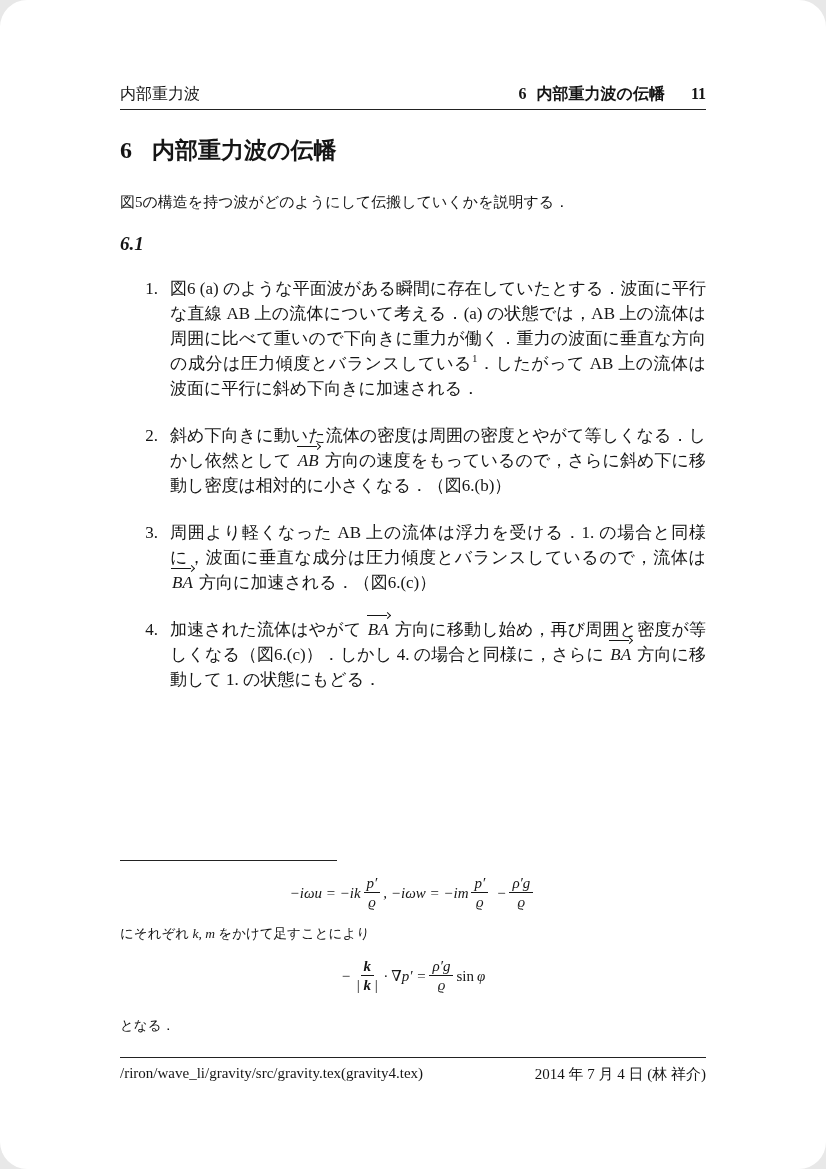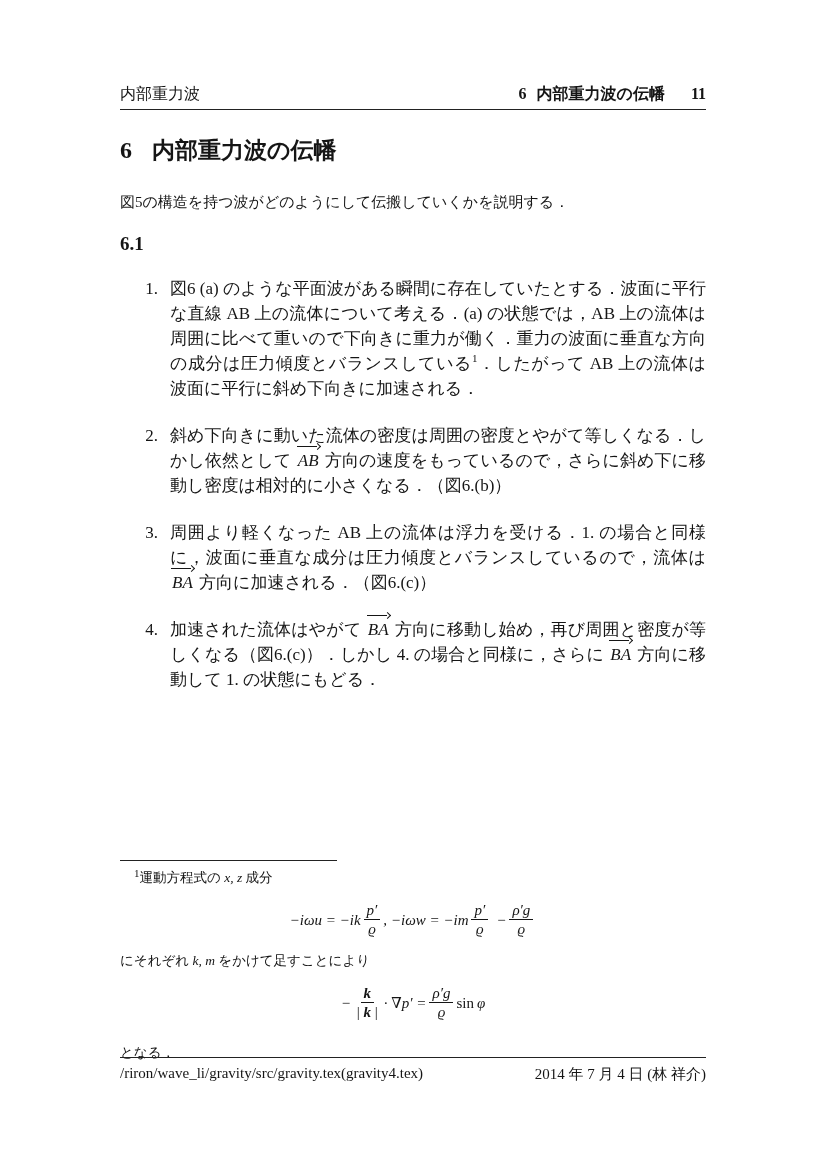--- a/index.html
+++ b/index.html
@@ -4,39 +4,40 @@
 <style>
   html,body{margin:0;padding:0;background:#e8e8e8;}
   .page{
     position:relative;
     width:826px;height:1169px;
     margin:0 auto;
     background:#ffffff;
     color:#151515;
     font-family:"Liberation Serif","DejaVu Serif",serif;
     overflow:hidden;
+    border-radius:27px;
   }
   .abs{position:absolute;}
   
   .hdr{top:84px;left:120px;width:586px;display:flex;justify-content:space-between;align-items:baseline;font-size:16px;}
   .hdr-left{font-family:"Liberation Sans","DejaVu Sans",sans-serif;}
   .hdr-right{display:flex;align-items:baseline;font-weight:bold;}
   .hdr-sec-no{font-family:"Liberation Serif",serif;margin-right:10px;}
   .hdr-sec-title{font-family:"Liberation Sans","DejaVu Sans",sans-serif;}
   .hdr-page-no{margin-left:26px;font-family:"Liberation Serif",serif;}
   .hdr-rule{top:109px;left:120px;width:586px;border-top:1px solid #222;height:0;}
   
   .sec-head{top:135px;left:120px;display:flex;align-items:baseline;font-weight:bold;}
   .sec-no{font-size:24px;font-family:"Liberation Serif",serif;margin-right:20px;}
   .sec-title{font-size:23px;font-family:"Liberation Sans","DejaVu Sans",sans-serif;}
   
   .intro{top:190px;left:120px;width:586px;font-size:15px;line-height:25px;}
   
   .subsec-head{top:233px;left:120px;display:flex;align-items:baseline;font-weight:bold;}
-  .subsec-no{font-size:19px;font-family:"Liberation Serif",serif;margin-right:16px;}
+  .subsec-no{font-size:19px;font-family:"Liberation Serif",serif;margin-right:16px;font-style:italic;}
   .subsec-title{font-size:18px;font-family:"Liberation Sans","DejaVu Sans",sans-serif;}
   
   .list{top:276px;left:120px;width:586px;font-size:17px;line-height:25px;}
   .li{display:flex;margin-bottom:22px;}
   .li-num{width:38px;text-align:right;flex:none;}
   .li-body{margin-left:12px;width:536px;text-align:justify;}
   sup.fnmark{font-size:11px;line-height:0;vertical-align:super;}
   
   .vec{position:relative;display:inline-block;font-style:italic;padding:0 2px;}
   .vec::before{content:"";position:absolute;left:1px;right:4px;top:-2px;height:1px;background:#151515;}
@@ -104,21 +105,20 @@
 
     <div class="li">
       <span class="li-num">4.</span>
       <div class="li-body"><span>加速された流体はやがて </span><span class="vec">BA</span><span> 方向に移動し始め，再び周囲と密度が等しくなる（図6.(c)）．しかし 4. の場合と同様に，さらに </span><span class="vec">BA</span><span> 方向に移動して 1. の状態にもどる．</span></div>
     </div>
 
   </div>
 
   <div class="abs fnblock">
     <div class="fnrule"></div>
-    <div class="fn-ind"><sup class="fnmark">1</sup><span>運動方程式の </span><span class="math">x, z</span><span> 成分</span></div>
 
     <div class="eq">
       <span>−iωu = −ik</span>
       <span class="frac">
         <span class="fnum">p′</span>
         <span class="fden">ϱ</span>
       </span>
       <span>,  −iωw = −im</span>
       <span class="frac">
         <span class="fnum">p′</span>

